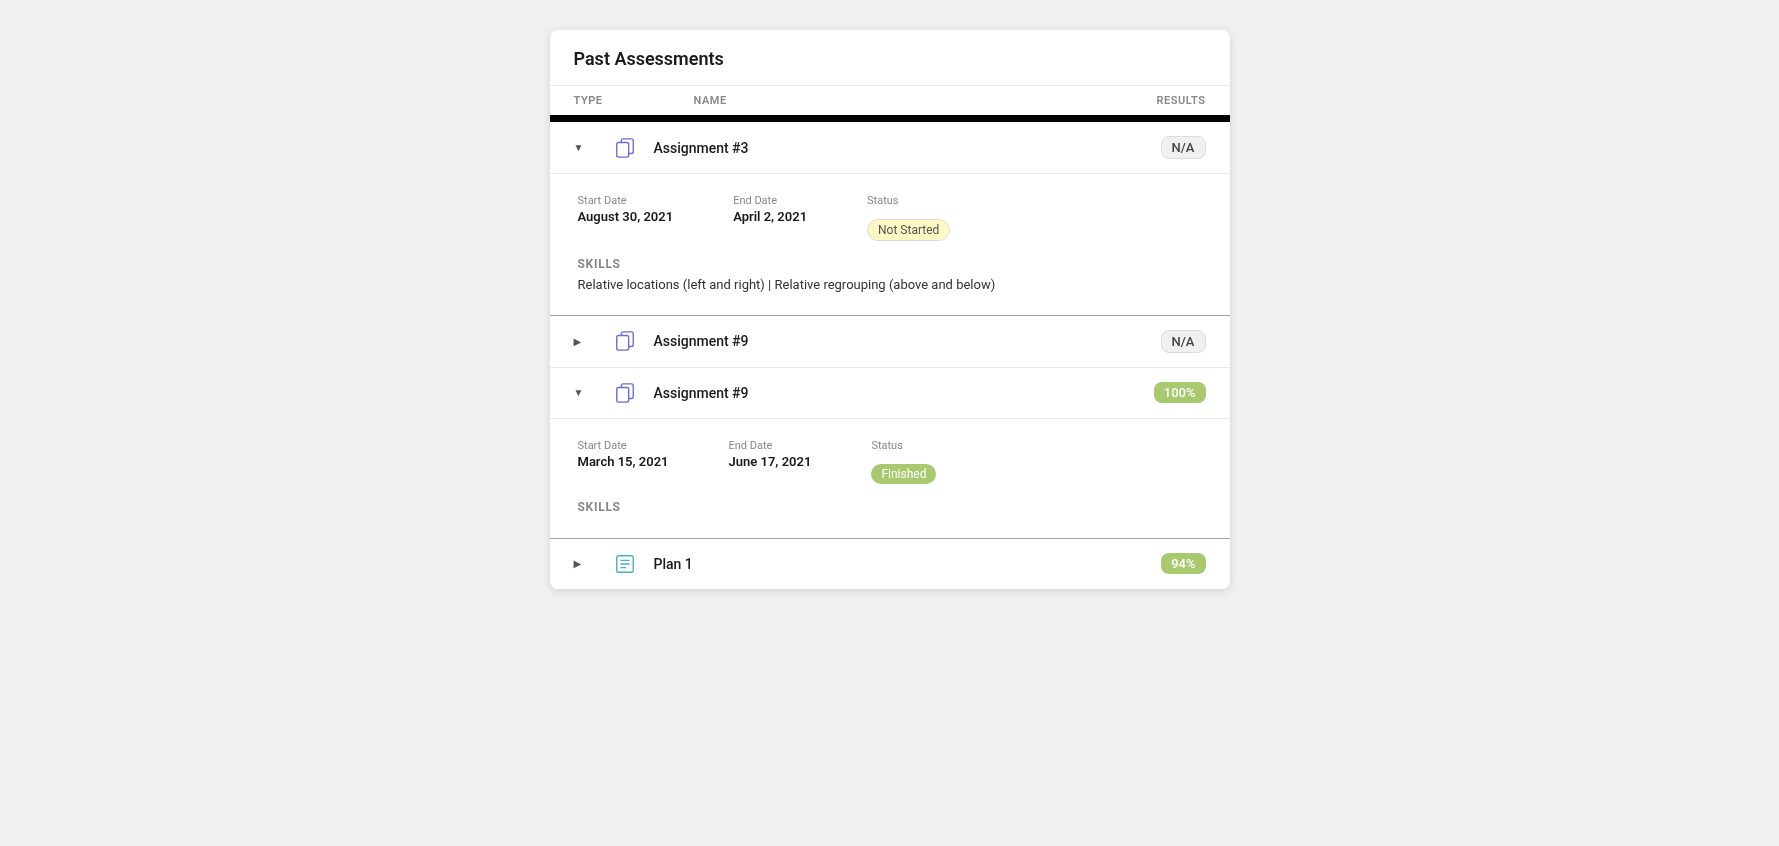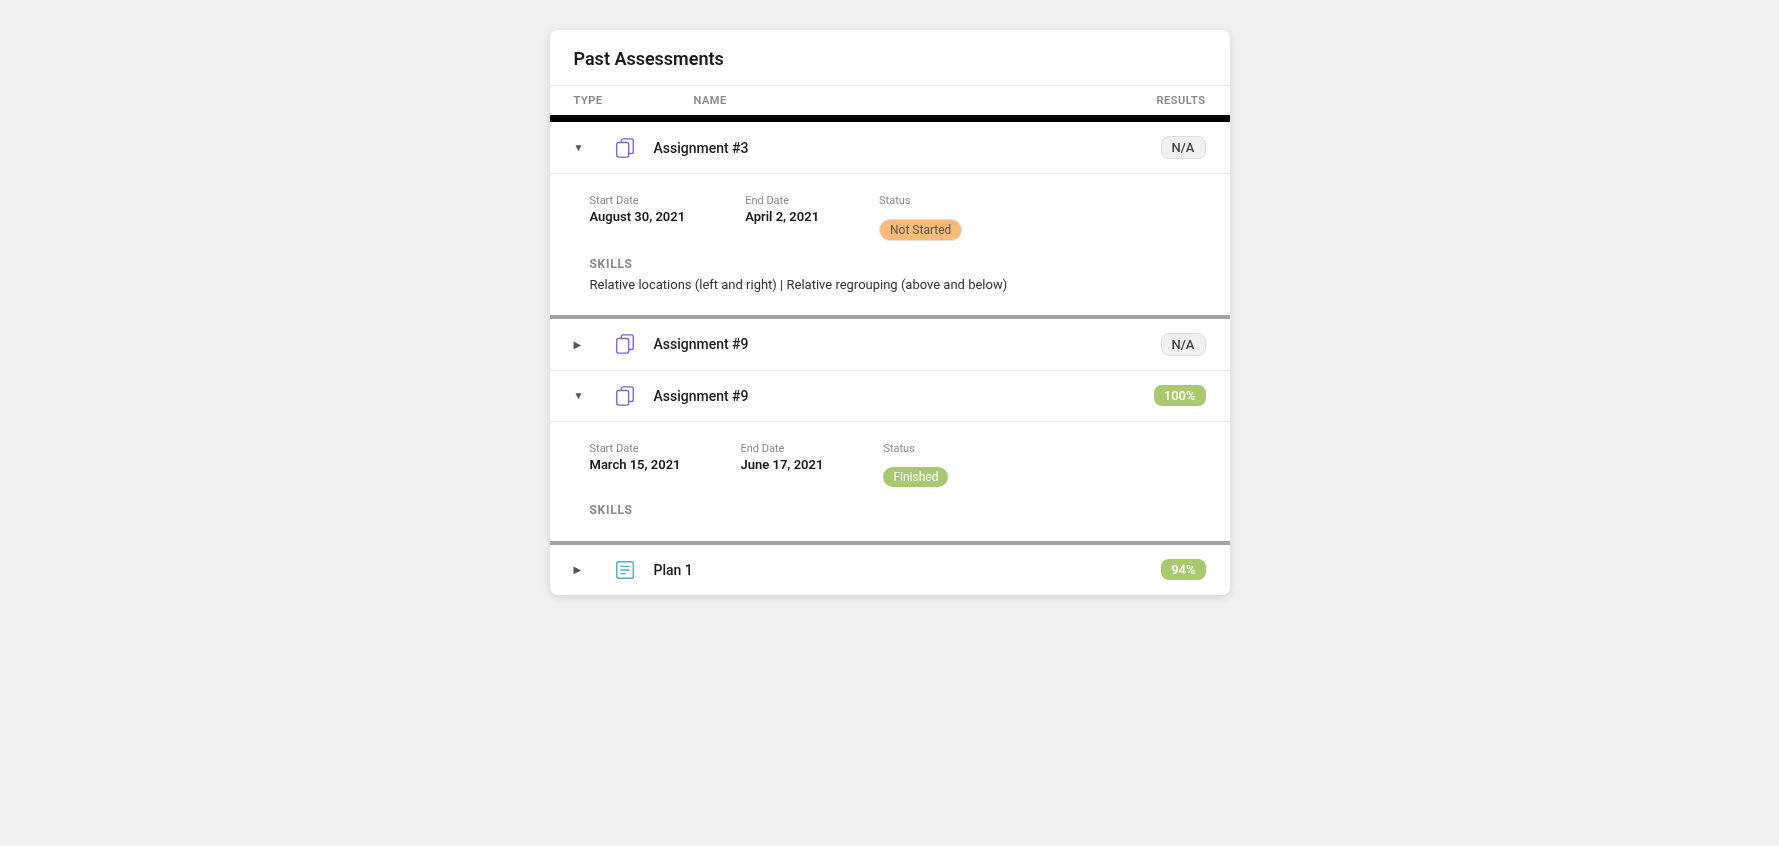--- a/index.html
+++ b/index.html
@@ -110,22 +110,22 @@
       border: 1px solid #ddd;
     }
 
     .badge-green {
       background: #a8c96e;
       color: #fff;
     }
 
     .detail-panel {
       background: #ffffff;
-      padding: 20px 40px;
-      border-bottom: 4px solid #a3a3a3;
+      padding: 20px 28px;
+      border-bottom: 1px solid #a3a3a3;
     }
 
     .detail-dates {
       display: flex;
       gap: 60px;
       margin-bottom: 16px;
     }
 
     .detail-date-group {
       display: flex;
@@ -149,21 +149,21 @@
       display: flex;
       flex-direction: column;
       gap: 12px;
     }
 
     .status-badge-not-started {
       display: inline-block;
       padding: 3px 10px;
       border-radius: 12px;
       font-size: 12px;
-      background: #fdba74;
+      background: #fef9c3;
       color: #555;
       border: 1px solid #ddd;
     }
 
     .status-badge-finished {
       display: inline-block;
       padding: 3px 10px;
       border-radius: 12px;
       font-size: 12px;
       background: #a8c96e;

